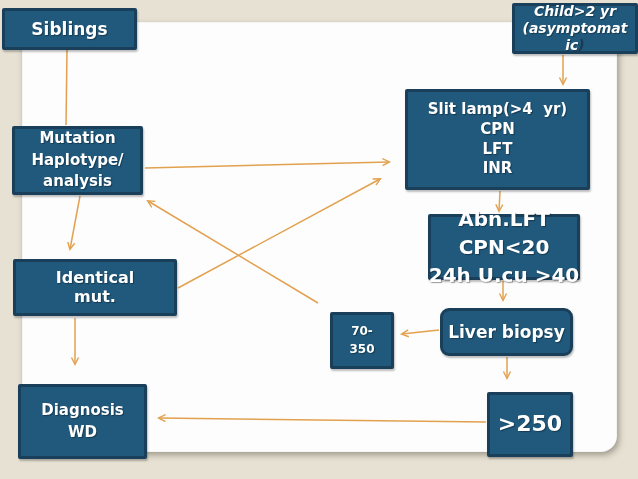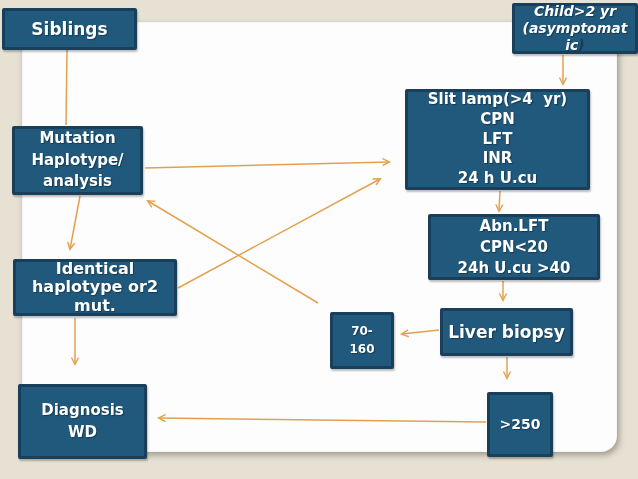--- a/index.html
+++ b/index.html
@@ -63,45 +63,43 @@
       <div class="node" style="left: 512px; top: 3px; width: 126px; height: 51px; font-size: 14px; line-height: 1.2; font-style: italic;">
         <div class="line">Child&gt;2 yr</div>
         <div class="line">(asymptomat</div>
         <div class="line">ic<span class="suffix">)</span></div>
       </div>
       <div class="node" style="left: 405px; top: 89px; width: 185px; height: 101px; font-size: 15px; line-height: 1.32;">
         <div class="line">Slit lamp(&gt;4  yr)</div>
         <div class="line">CPN</div>
         <div class="line">LFT</div>
         <div class="line">INR</div>
-        <div class="line">24 h U.cu</div>
       </div>
       <div class="node" style="left: 12px; top: 126px; width: 131px; height: 69px; font-size: 15px; line-height: 1.45;">
         <div class="line">Mutation</div>
         <div class="line">Haplotype/</div>
         <div class="line">analysis</div>
       </div>
-      <div class="node" style="left: 428px; top: 214px; width: 172px; height: 66px; font-size: 15px; line-height: 1.4;">
+      <div class="node" style="left: 428px; top: 214px; width: 152px; height: 66px; font-size: 20px; line-height: 1.4;">
         <div class="line">Abn.LFT</div>
         <div class="line">CPN&lt;20</div>
         <div class="line">24h U.cu &gt;40</div>
       </div>
       <div class="node" style="left: 13px; top: 259px; width: 164px; height: 57px; font-size: 16px; line-height: 1.16;">
         <div class="line">Identical</div>
-        <div class="line">haplotype or2</div>
         <div class="line">mut.</div>
       </div>
       <div class="node" style="left: 330px; top: 312px; width: 64px; height: 57px; font-size: 12px; line-height: 1.45;">
         <div class="line">70-</div>
-        <div class="line">160</div>
+        <div class="line">350</div>
       </div>
-      <div class="node" style="left: 440px; top: 308px; width: 133px; height: 48px; font-size: 17px; line-height: 1.2;">
+      <div class="node" style="left: 440px; top: 308px; width: 133px; height: 48px; font-size: 17px; line-height: 1.2; border-radius: 9px;">
         <div class="line">Liver biopsy</div>
       </div>
       <div class="node" style="left: 18px; top: 384px; width: 129px; height: 75px; font-size: 15px; line-height: 1.45;">
         <div class="line">Diagnosis</div>
         <div class="line">WD</div>
       </div>
-      <div class="node" style="left: 487px; top: 392px; width: 66px; height: 65px; font-size: 14px; line-height: 1.2;">
+      <div class="node" style="left: 487px; top: 392px; width: 86px; height: 65px; font-size: 22px; line-height: 1.2;">
         <div class="line">&gt;250</div>
       </div>
     </div>
 </div>
 
 </body></html>

